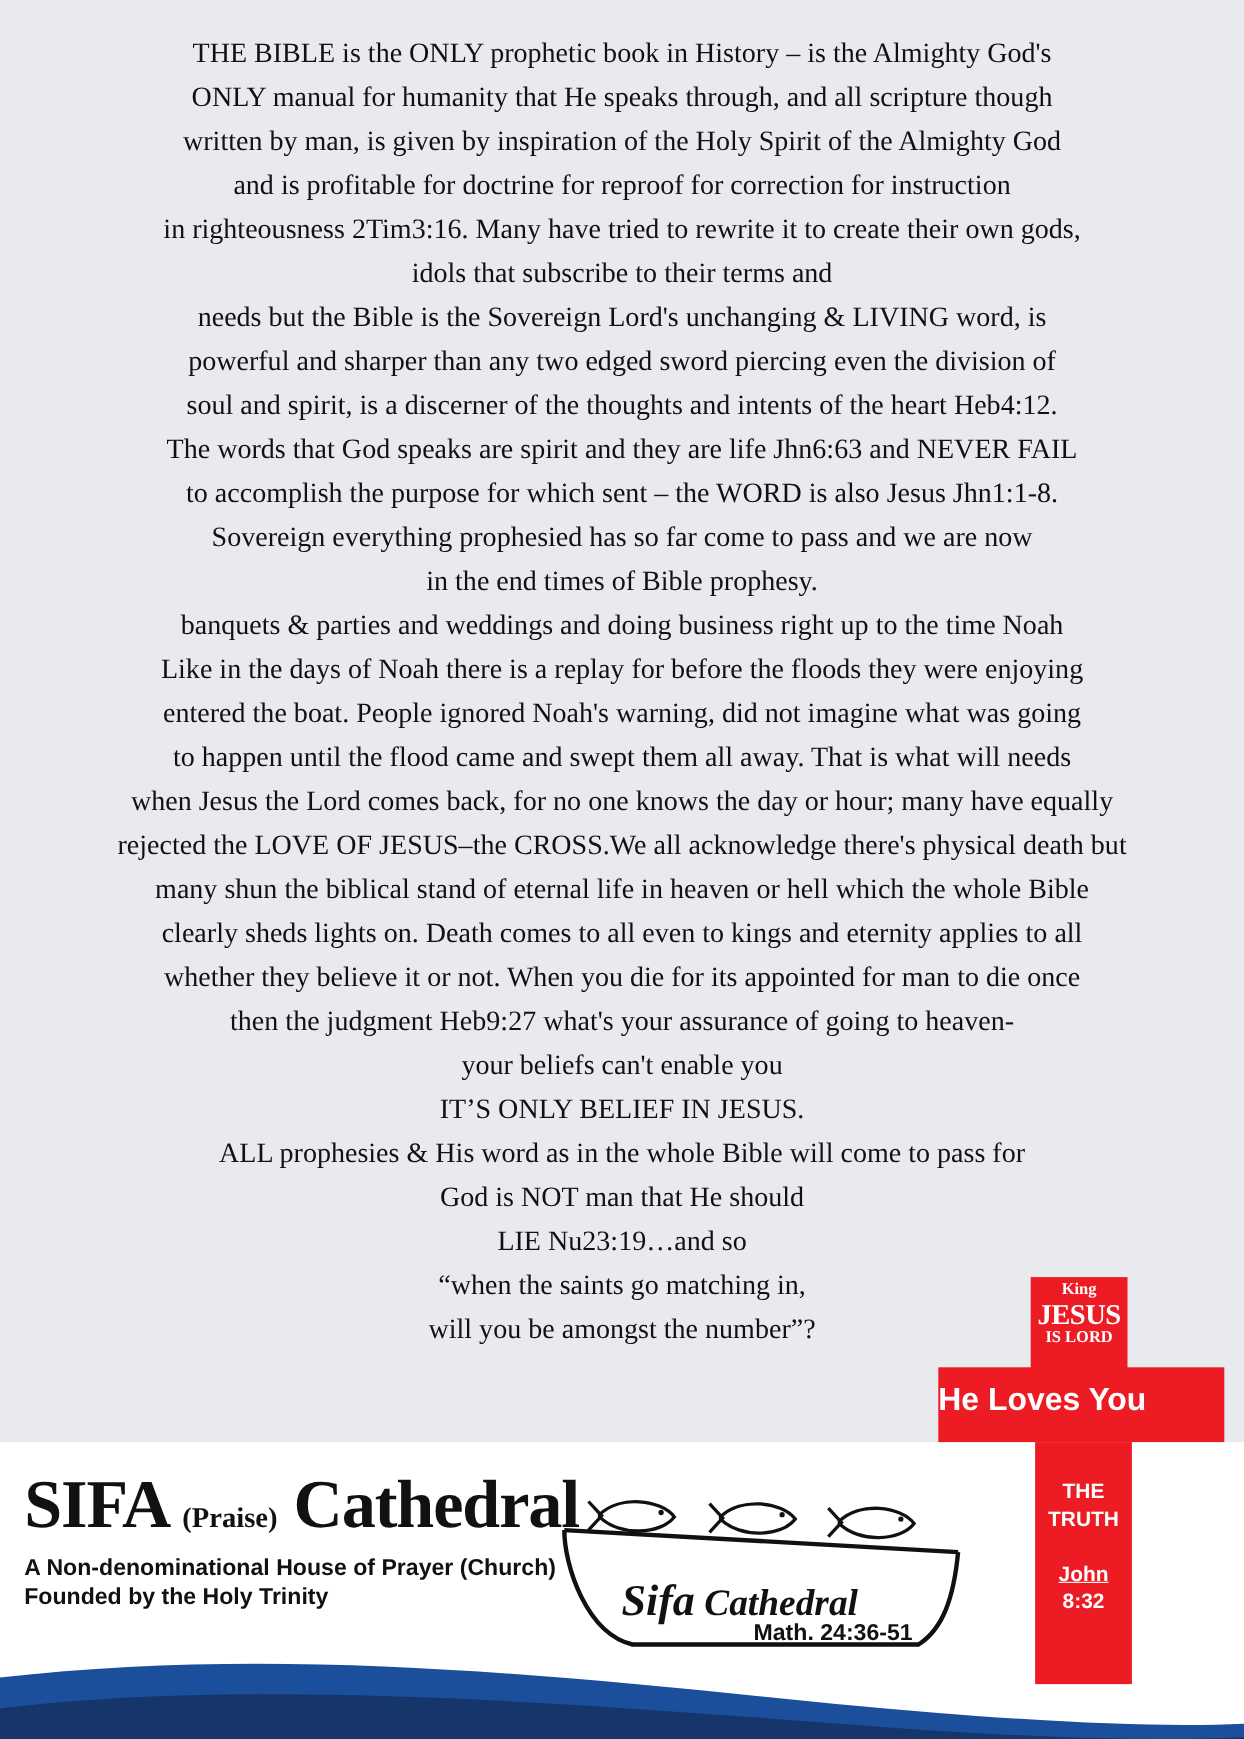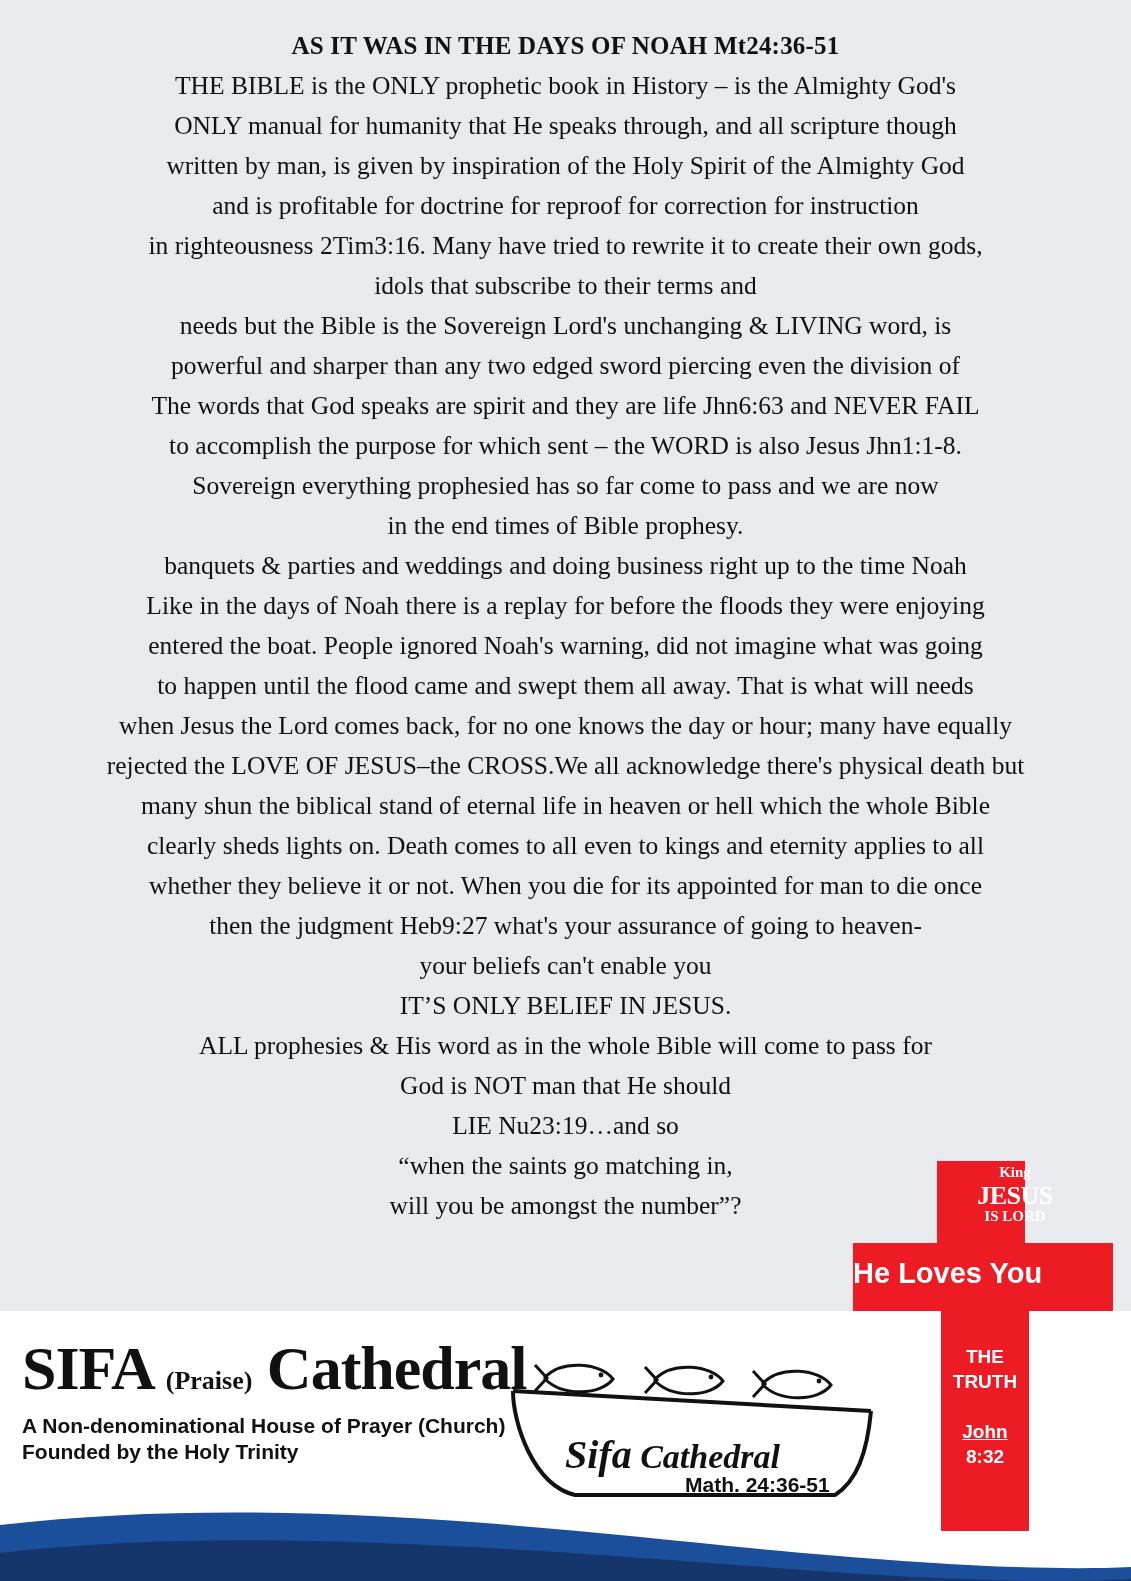--- a/index.html
+++ b/index.html
@@ -71,21 +71,20 @@
   }
   .cross-text {
     position: absolute;
     left: 84px;
     top: 4px;
     width: 88px;
     text-align: center;
     color: #ffffff;
     font-family: "Liberation Serif", serif;
     line-height: 1.05;
-    padding-left: 34px;
   }
   .cross-text .king {
     font-size: 15px;
     font-weight: bold;
     display: block;
     margin-bottom: 1px;
   }
   .cross-text .jesus {
     font-size: 26px;
     font-weight: bold;
@@ -213,34 +212,34 @@
     font-weight: bold;
     font-size: 19px;
     line-height: 1.3;
   }
   .footer-truth .verse { margin-top: 26px; text-decoration: underline; }
 </style>
 </head>
 <body>
 
 <div class="tract">
-  <div class="headline">AS IT WAS IN THE DAYS OF NOAH Mt24:36-51</div>
 
   <p class="para">
     <span class="line">THE BIBLE is the ONLY prophetic book in History – is the Almighty God's</span>
     <span class="line">ONLY manual for humanity  that He speaks through, and all scripture though</span>
     <span class="line">written by man, is given by inspiration of the Holy Spirit of the Almighty God</span>
     <span class="line">and is profitable for doctrine for reproof for correction for instruction</span>
     <span class="line">in righteousness 2Tim3:16. Many have tried to rewrite it to create their own gods,</span>
     <span class="line">idols that subscribe to their terms and</span>
   </p>
 
   <p class="para">
     <span class="line">needs but the Bible is the Sovereign Lord's unchanging &amp; LIVING word, is</span>
     <span class="line">powerful and sharper than any two edged sword piercing even the division of</span>
+    <span class="line">soul and spirit, is a discerner of the thoughts  and intents of the heart Heb4:12.</span>
     <span class="line">The words that God speaks are spirit and they are life Jhn6:63 and NEVER FAIL</span>
     <span class="line">to accomplish the purpose for which sent – the WORD is also Jesus Jhn1:1-8.</span>
     <span class="line">Sovereign everything prophesied has so far come to pass and we are now</span>
     <span class="line">in the end times of Bible prophesy.</span>
   </p>
 
   <p class="para">
     <span class="line">banquets &amp; parties and weddings and doing business right up to the time Noah</span>
     <span class="line">Like in the days of Noah there is a replay for before the floods they were enjoying</span>
     <span class="line">entered the boat.  People ignored Noah's warning, did not imagine what was going</span>

